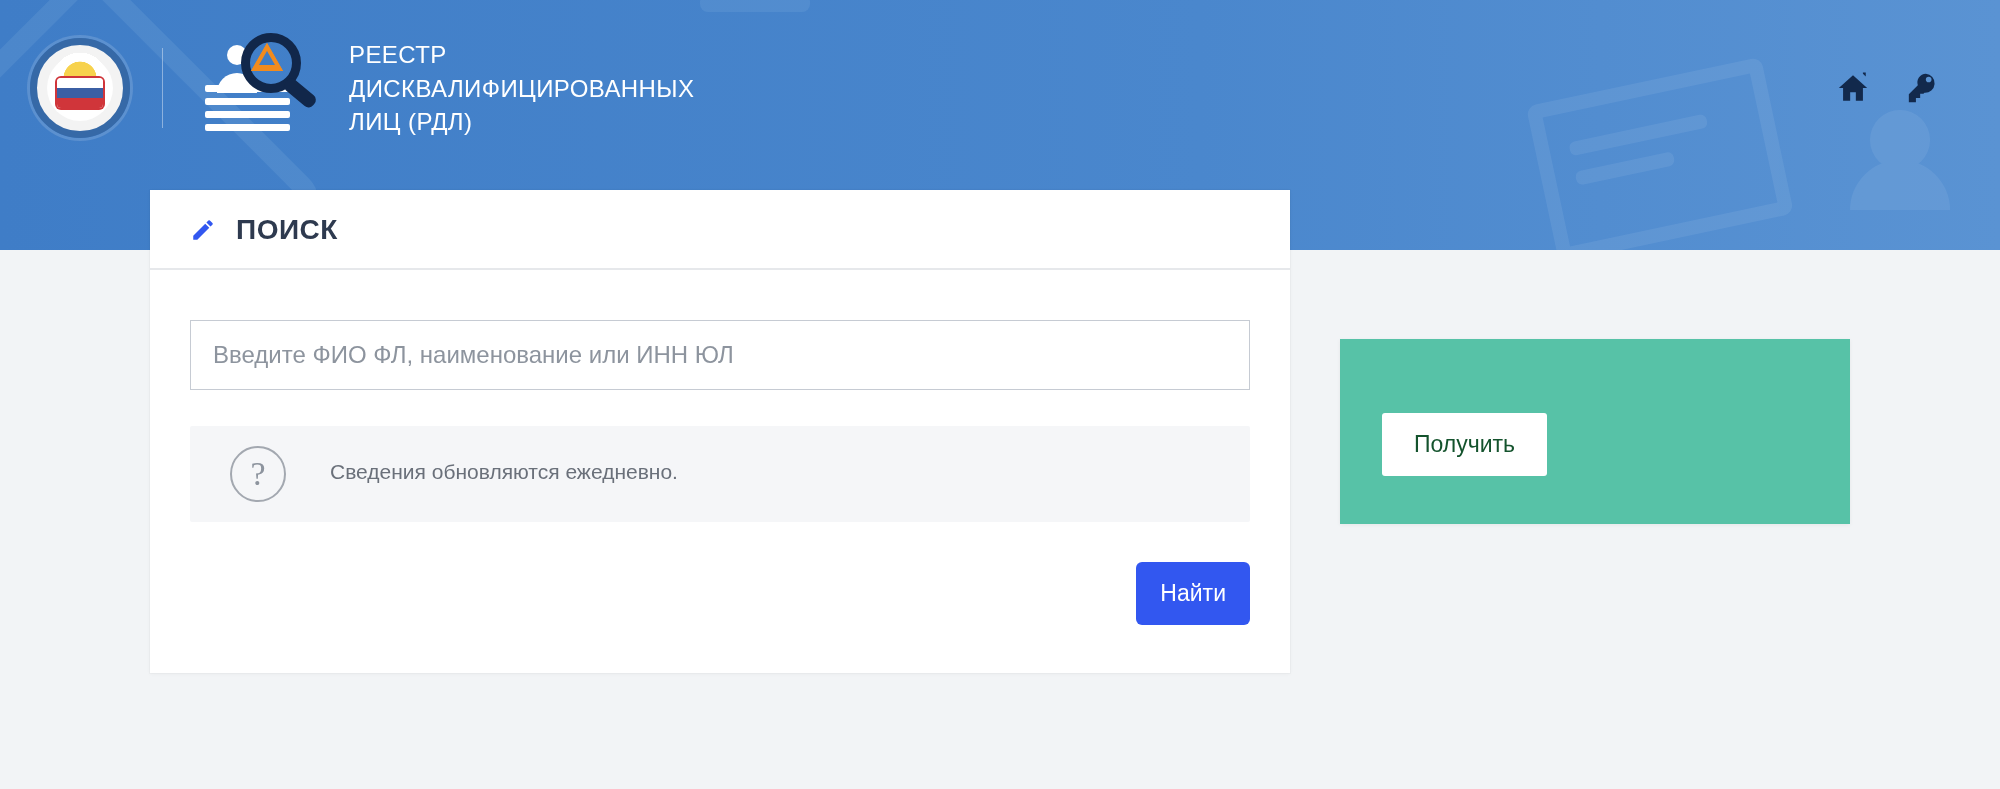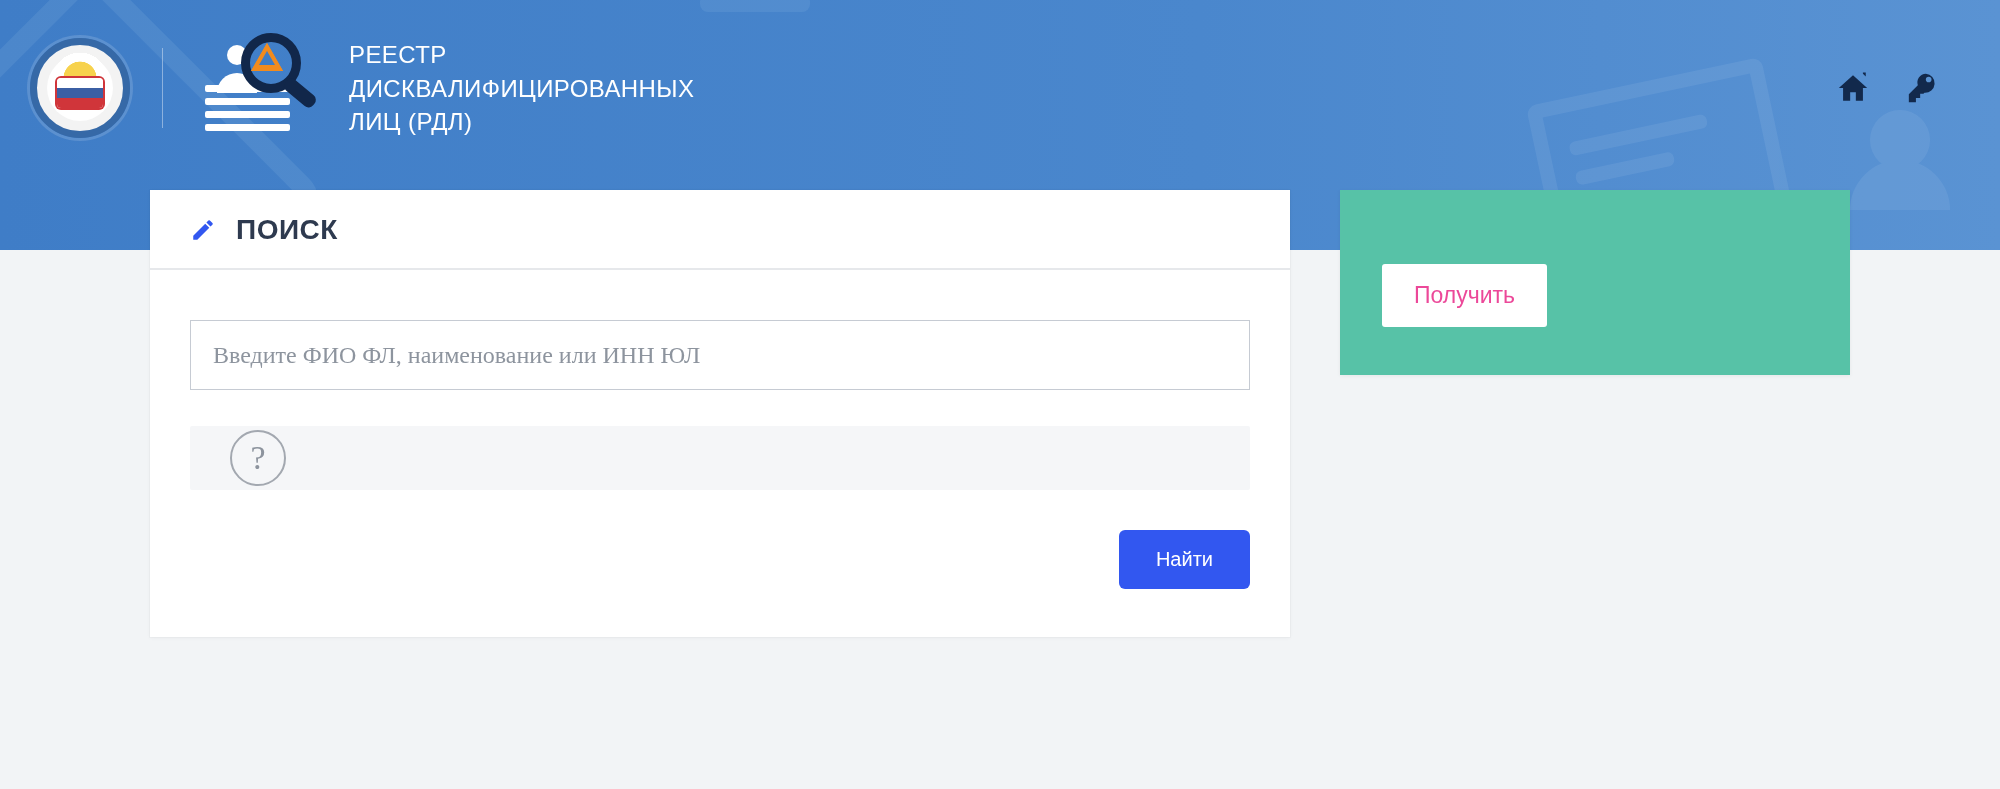--- a/index.html
+++ b/index.html
@@ -158,21 +158,21 @@
   .wm4::after{content:"";position:absolute;left:0;top:50px;width:100px;height:50px;border-radius:50px 50px 0 0;background:#c9ddf3;}
 
   
   .wrap {
     position: relative;
     z-index: 5;
     width: 1700px;
     margin: -60px auto 0;
     display: flex;
     gap: 50px;
-    align-items: flex-start;
+    align-items: center;
   }
 
   .card {
     background: #fff;
     box-shadow: 0 1px 4px rgba(0,0,0,0.04), 0 0 0 1px rgba(0,0,0,0.02);
   }
 
   .search-card {
     flex: 1 1 auto;
     padding: 0 0 48px 0;
@@ -197,21 +197,20 @@
 
   .card-body { padding: 50px 40px 0; }
 
   .search-input {
     width: 100%;
     height: 70px;
     font-size: 24px;
     padding: 0 22px;
     border: 1px solid #c6cbd3;
     color:#333;
-    font-family:Liberation Serif, serif;
   }
   .search-input::placeholder { color:#8d949e; }
 
   .note {
     margin-top: 36px;
     background: #f5f6f8;
     padding: 30px 36px 34px 140px;
     position: relative;
     border-radius: 2px;
   }
@@ -220,36 +219,36 @@
     width:56px;height:56px;border:2px solid #a3a8b0;border-radius:50%;
     color:#8d949e; font-size:34px; line-height:52px; text-align:center;
     font-family: Georgia, serif;
   }
   .note p { font-size:21px; color:#6a707a; line-height:1.5; }
   .note p + p { margin-top:8px; }
 
   .actions { display:flex; justify-content:flex-end; padding: 40px 40px 0; }
   .btn-primary {
     background:#3257f0; color:#fff; border:none;
-    font-size:20px; padding: 18px 37px; border-radius:6px;
+    font-size:23px; padding: 18px 24px; border-radius:6px;
     cursor:pointer;
   }
 
   
   .side-card {
     flex: 0 0 510px;
     background:#57c2a7;
     color:#fff;
     padding: 38px 42px 48px;
     box-shadow: 0 1px 4px rgba(0,0,0,0.06);
   }
   .side-text { font-size:23.5px; line-height:1.7; }
   .btn-white {
     margin-top: 36px;
-    background:#fff; color:#ec4899; border:none;
+    background:#fff; color:#14532d; border:none;
     font-size:23px; padding: 18px 32px; border-radius:3px;
     cursor:pointer;
   }
 </style>
 </head>
 <body>
 
 <div class="header">
   <div class="wm wm1"></div>
   <div class="wm wm2"></div>
@@ -300,20 +299,21 @@
           </svg>
       </span>
       <div class="card-title">ПОИСК</div>
     </div>
 
     <div class="card-body">
       <input type="text" class="search-input" placeholder="Введите ФИО ФЛ, наименование или ИНН ЮЛ" style="">
 
       <div class="note">
         <div class="note-icon">?</div>
+        <p>Сведения обновляются ежедневно.</p>
       </div>
     </div>
 
     <div class="actions">
       <button class="btn-primary">Найти</button>
     </div>
   </div>
 
   <div class="side-card">
     <button class="btn-white">Получить</button>

